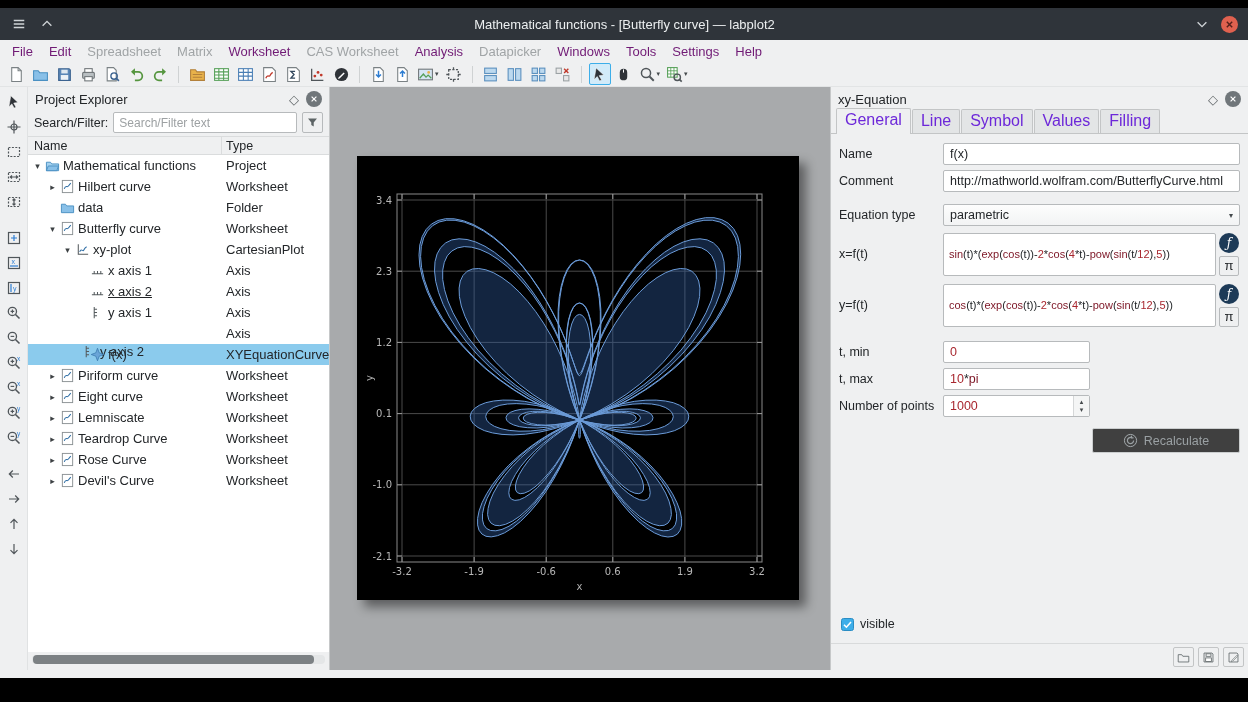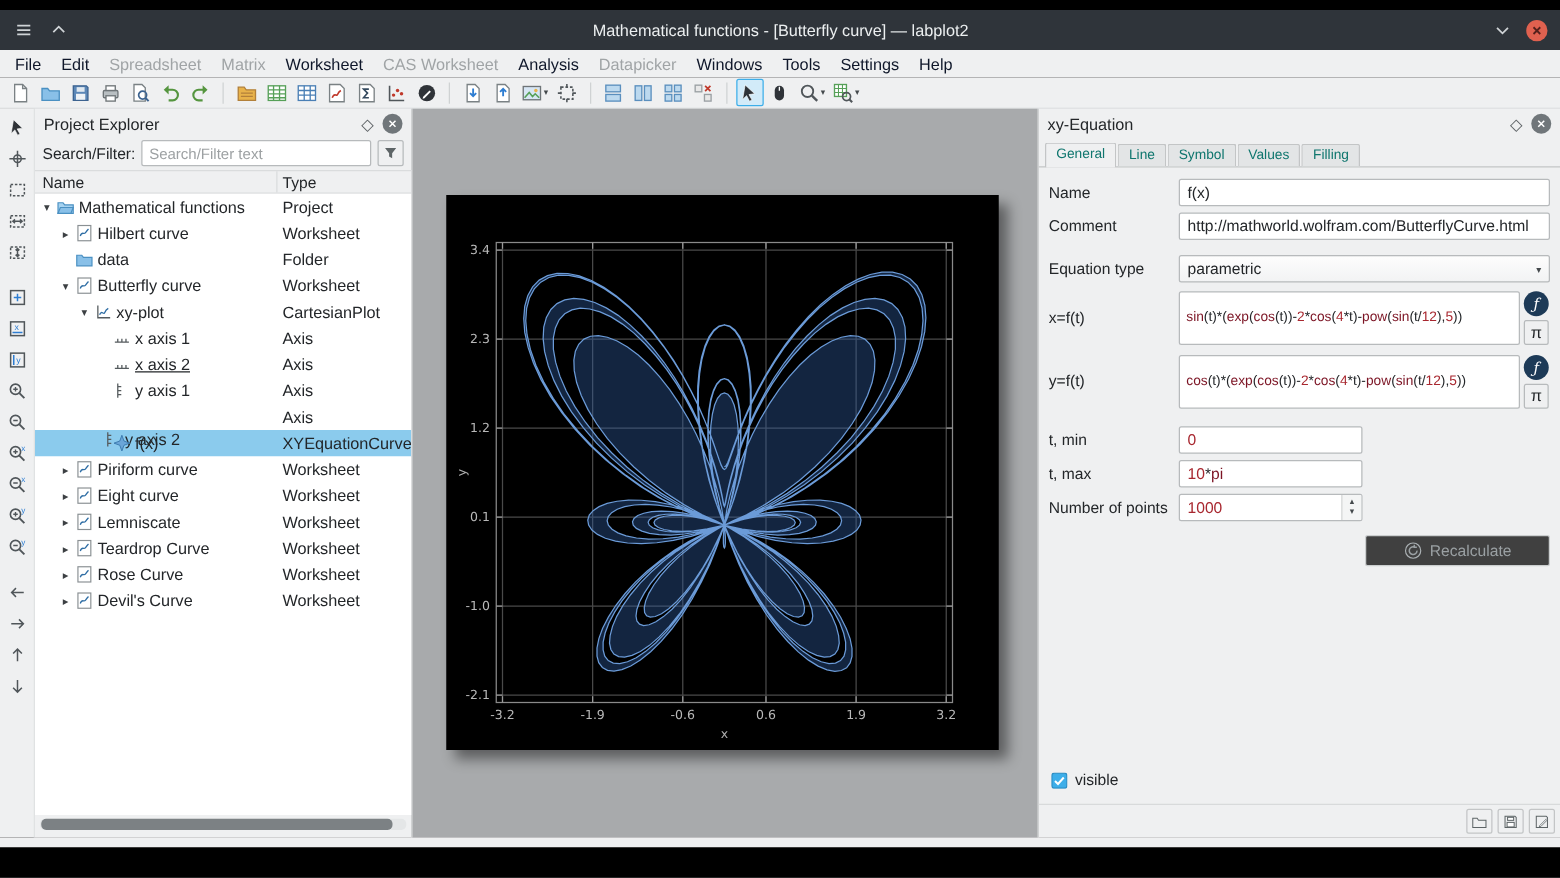--- a/index.html
+++ b/index.html
@@ -6,21 +6,21 @@
 html,body{background:#000}
 body{font-family:"Liberation Sans",sans-serif}
 .screen{position:relative;width:1248px;height:702px;background:#000;overflow:hidden;font-size:13px;color:#232629}
 
 .titlebar{position:absolute;left:0;top:8px;width:100%;height:32px;background:#2f343a;display:flex;align-items:center;padding:0 10px;gap:10px}
 .tb-ico{display:flex;align-items:center;justify-content:center;width:18px;height:18px}
 .tb-title{flex:1;text-align:center;font-size:13px;color:#eceff0;white-space:nowrap;overflow:hidden}
 .tb-close{width:17px;height:17px;border-radius:50%;background:#e0614f;display:flex;align-items:center;justify-content:center;flex:none}
 
 .menubar{position:absolute;top:40px;left:0;width:100%;height:22px;background:#eff0f1;display:flex;align-items:center;padding-left:4px}
-.menu-item{padding:0 8px;font-size:13px;color:#0f172a;cursor:default}
+.menu-item{padding:0 8px;font-size:13px;color:#701a75;cursor:default}
 .menu-item.disabled{color:#a0a4a6}
 
 .toolbar{position:absolute;top:62px;left:0;width:100%;height:25px;background:#eff0f1;border-bottom:1px solid #e2e4e5;display:flex;align-items:center;padding-left:5px;gap:2px}
 .tb-btn{height:22px;min-width:22px;display:flex;align-items:center;justify-content:center;border-radius:2px;border:1px solid transparent;padding:0 1px}
 .tb-btn.active{background:#d2ebf9;border-color:#3daee9}
 .tb-sep{width:1px;height:17px;background:#cfd2d3;margin:0 5px}
 .dd{font-size:7px;color:#44494c;margin-left:1px}
 
 .main{position:absolute;top:87px;left:0;right:0;height:583px;background:#eff0f1;display:flex}
 .statusstrip{position:absolute;left:0;top:670px;width:100%;height:8px;background:#eff0f1}
@@ -60,21 +60,21 @@
 .grid{stroke:#4a4a4a;stroke-width:1}
 .frame{fill:none;stroke:#8a8a8a;stroke-width:1}
 .tickmark{stroke:#9a9a9a;stroke-width:1}
 .tick{fill:#b8b8b8;font-size:10px;font-family:"DejaVu Sans",sans-serif}
 .axis-title{fill:#b0b0b0;font-size:10px;font-family:"DejaVu Sans",sans-serif}
 .curve{fill:none;stroke:#6b9bd8;stroke-width:1}
 .curvefill{fill:rgba(47,93,160,.40);stroke:none;fill-rule:evenodd}
 
 .rightdock{width:418px;display:flex;flex-direction:column;background:#eff0f1;border-left:1px solid #c6c8c9;flex:none}
 .tabbar{display:flex;align-items:flex-end;height:23px;padding-left:5px;gap:1px;border-bottom:1px solid #c3c5c6;flex:none}
-.tab{padding:2px 8px 3px;font-size:11px;background:#e3e5e6;border:1px solid #c3c5c6;border-bottom:none;border-radius:2px 2px 0 0;color:#0f766e}
+.tab{padding:2px 8px 3px;font-size:16px;background:#e3e5e6;border:1px solid #c3c5c6;border-bottom:none;border-radius:2px 2px 0 0;color:#6d28d9}
 .tab.active{background:#eff0f1;position:relative;top:1px;padding-bottom:5px}
 .dock-body{flex:1;padding:9px 8px 4px;display:flex;flex-direction:column;font-size:12.5px;overflow:hidden}
 .frow{display:flex;align-items:center;margin-bottom:5px}
 .frow>label{width:104px;flex:none;color:#232629}
 .inp{height:22px;border:1px solid #b7babc;border-radius:2px;background:#fff;padding:0 6px;font-size:12.5px;display:flex;align-items:center;flex:1;font-family:"Liberation Sans",sans-serif;color:#232629;min-width:0}
 input.inp{outline:none}
 .short{flex:0 0 147px}
 .combo{flex:1;height:22px;border:1px solid #b7babc;border-radius:2px;background:linear-gradient(#fdfdfd,#f2f3f4);display:flex;align-items:center;padding:0 6px;gap:6px}
 .combo span:first-child{flex:1}
 .combo-arrow{font-size:8px;color:#44494c}

